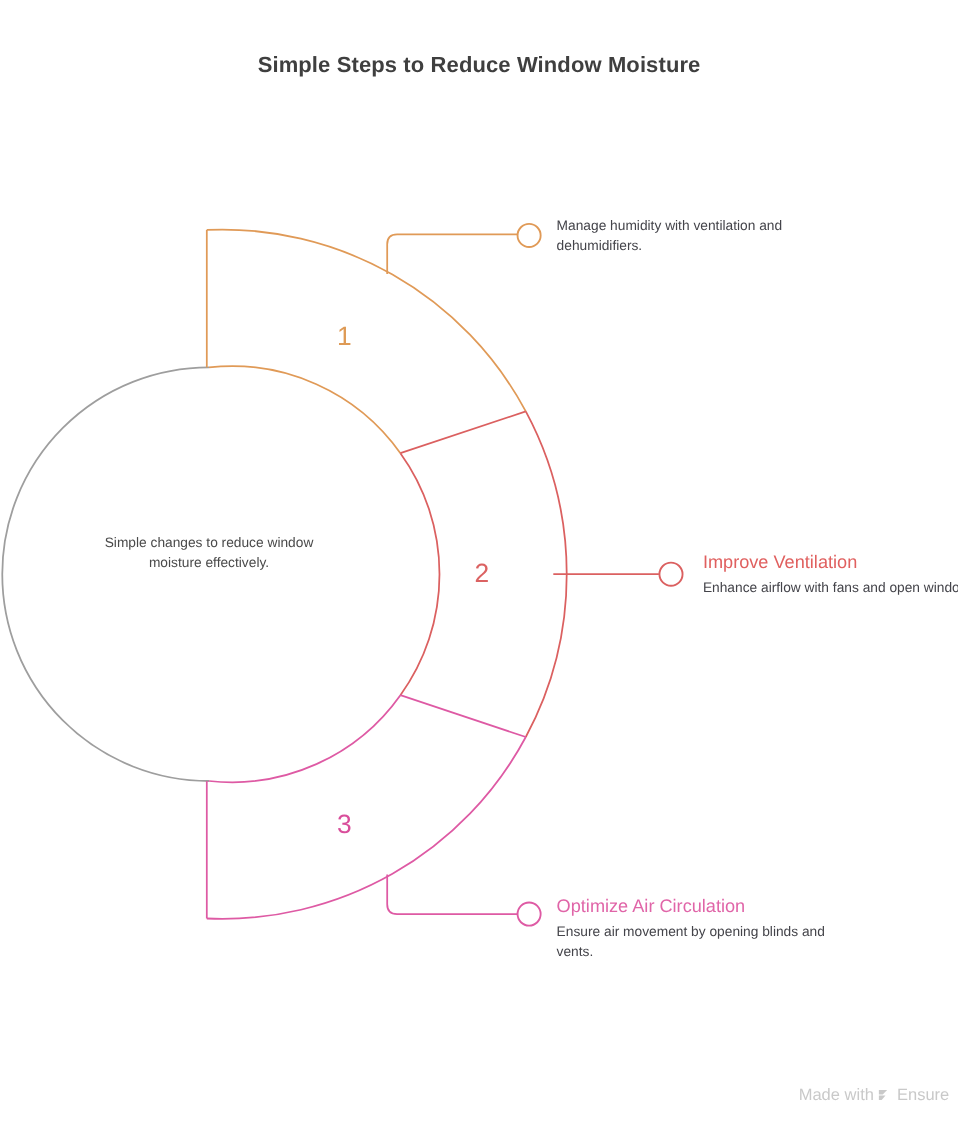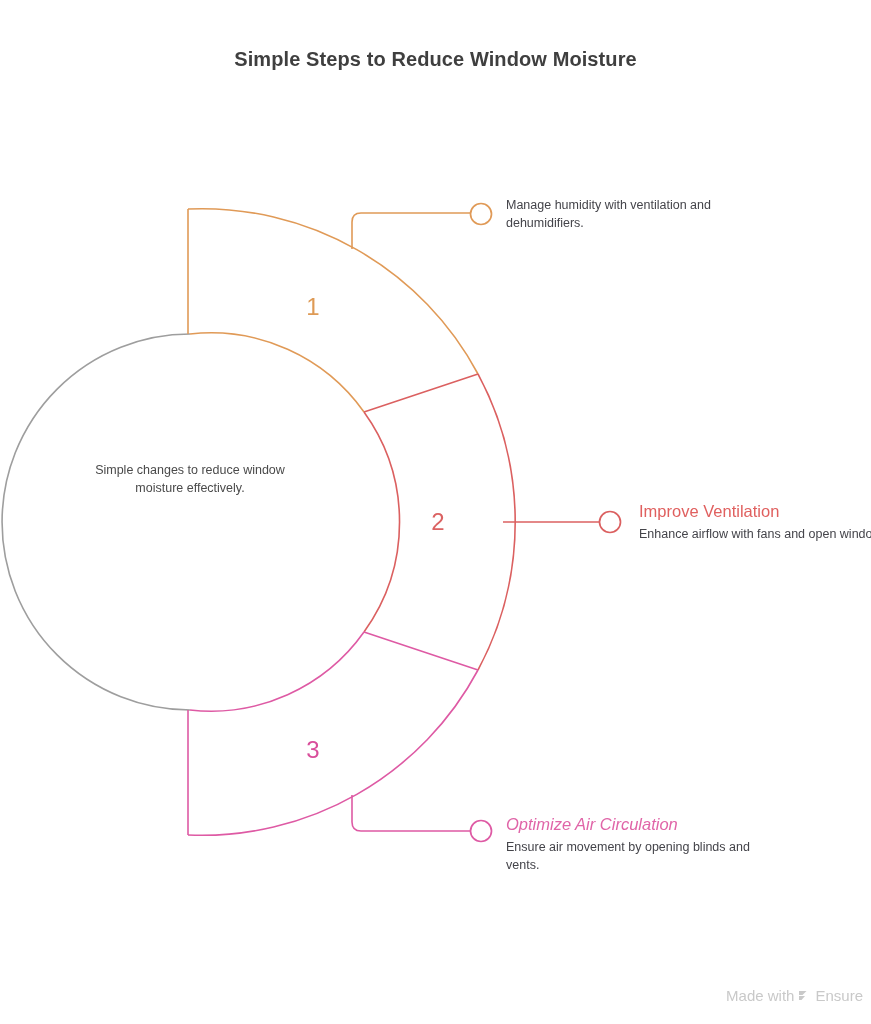--- a/index.html
+++ b/index.html
@@ -44,21 +44,21 @@
     width: 224px;
     text-align: center;
   }
   .hub-title {
     font-size: 15px;
     font-weight: bold;
     line-height: 1.28;
     color: #E3CC28;
   }
   .hub-desc {
-    margin-top: 1px;
+    margin-top: 24px;
     font-size: 12.5px;
     line-height: 1.45;
     color: #4a4a4a;
   }
   
   .step-num {
     position: absolute;
     font-size: 24px;
     font-weight: normal;
     text-align: center;
@@ -81,21 +81,21 @@
     margin-top: 2px;
     font-size: 12.5px;
     line-height: 1.45;
     color: #44444a;
   }
   #callout-1 { left: 506px; top: 194px; }
   #callout-1 .callout-title { color: #E09A57; }
   #callout-2 { left: 639px; top: 501px; }
   #callout-2 .callout-title { color: #E0605F; }
   #callout-3 { left: 506px; top: 814px; }
-  #callout-3 .callout-title { color: #E065A8; font-style: italic; }
+  #callout-3 .callout-title { color: #E065A8; }
   
   .watermark {
     position: absolute;
     right: 8px;
     bottom: 20px;
     display: flex;
     align-items: center;
     gap: 4px;
     font-size: 15px;
     color: #c9c9c9;

